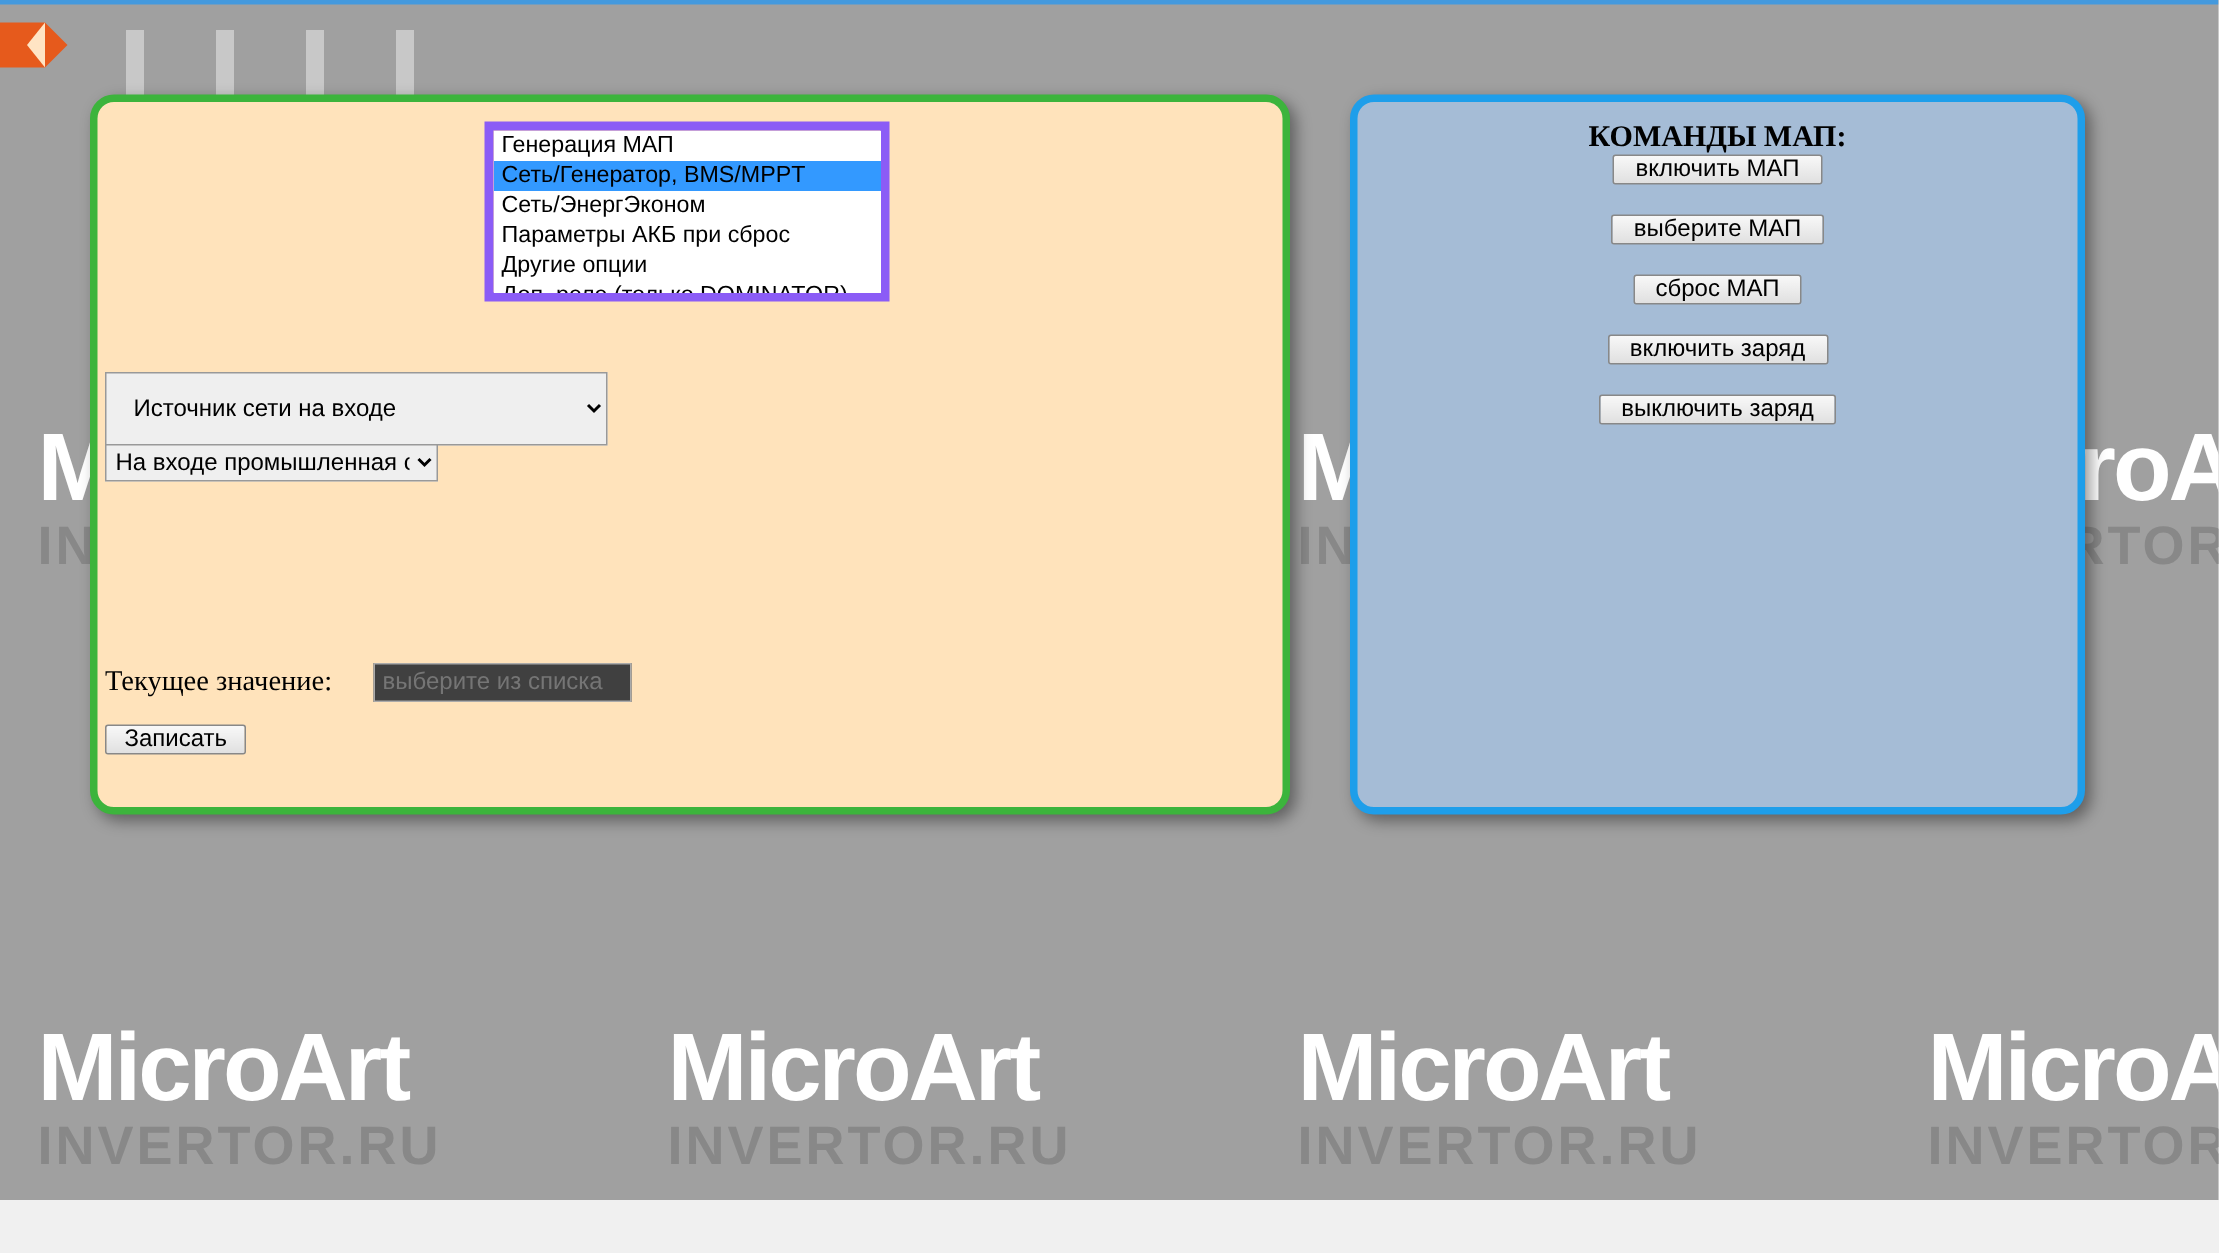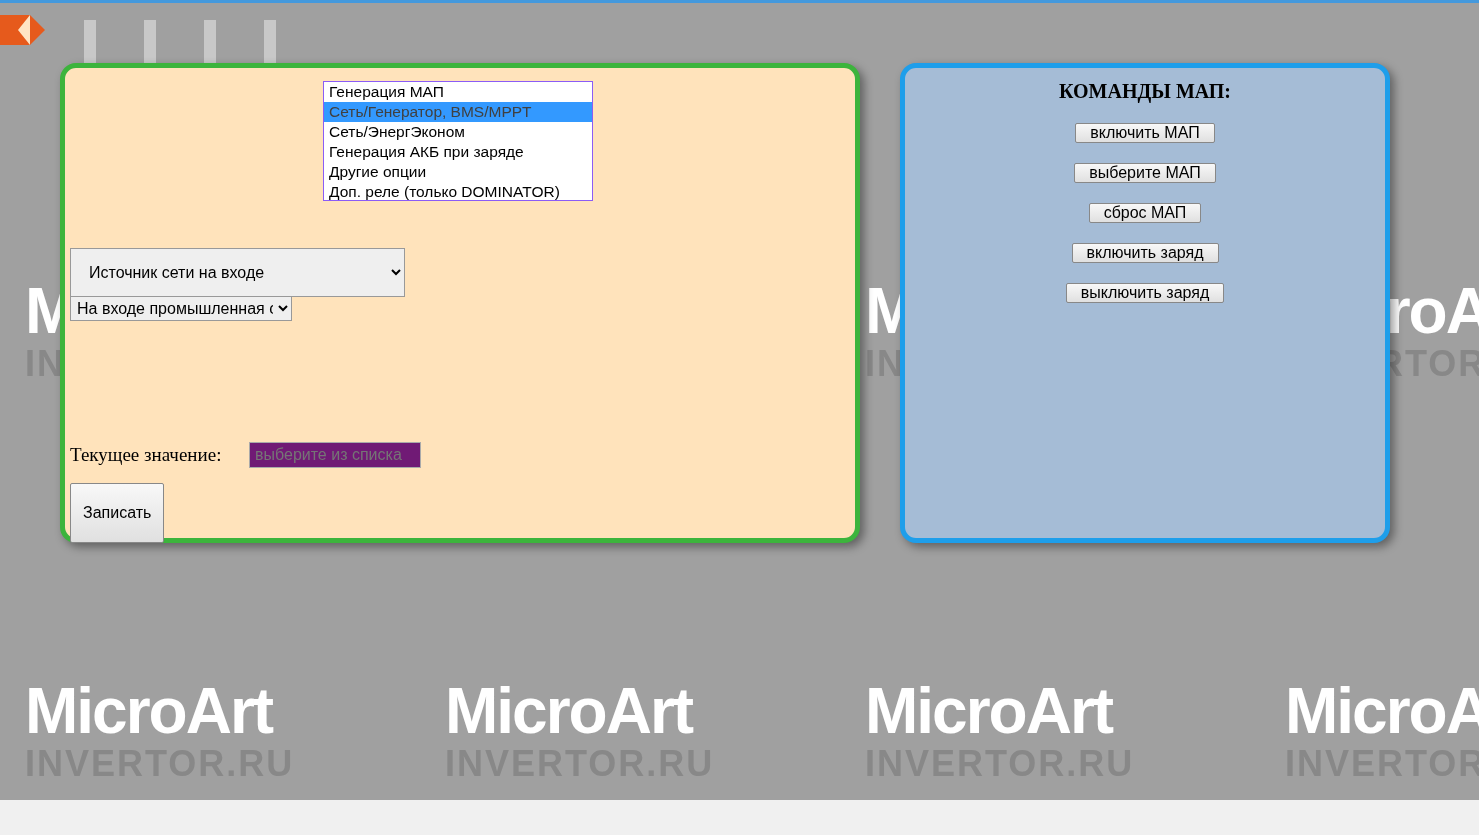--- a/index.html
+++ b/index.html
@@ -117,32 +117,32 @@
       padding: 12px;
       position: relative;
     }
     .list-box {
       position: absolute;
       top: 13px;
       left: 258px;
       width: 270px;
       height: 120px;
       background: white;
-      border: 1px solid #8b5cf6;
+      border: 6px solid #8b5cf6;
       overflow-y: scroll;
       font-size: 15.5px;
     }
     .list-item {
       padding: 1px 5px;
       cursor: default;
       white-space: nowrap;
     }
     .list-item.selected {
       background: #3399ff;
-      color: #404040;
+      color: #000000;
     }
     .select1 {
       position: absolute;
       top: 180px;
       left: 5px;
       width: 335px;
       font-size: 16px;
       padding: 14px;
       border: 1px solid #999;
     }
@@ -164,40 +164,39 @@
       font-family: "Times New Roman", serif;
     }
     .current-input {
       position: absolute;
       top: 374px;
       left: 184px;
       width: 172px;
       font-size: 16px;
       padding: 3px 5px;
       border: 1px solid #aaa;
-      background: #701a75;
+      background: #404040;
       color: #999;
     }
     .save-btn {
       position: absolute;
       top: 415px;
       left: 5px;
       font-size: 16px;
-      padding: 20px 12px;
+      padding: 0 12px;
       background: linear-gradient(#f8f8f8, #e0e0e0);
       border: 1px solid #888;
       cursor: pointer;
       border-radius: 2px;
     }
     .right-title {
       text-align: center;
       font-size: 20px;
       font-weight: bold;
       font-family: "Times New Roman", serif;
-      margin-bottom: 20px;
     }
     .cmd-buttons {
       display: flex;
       flex-direction: column;
       align-items: center;
       gap: 20px;
     }
     .cmd-btn {
       font-size: 16px;
       padding: 0 14px;
@@ -362,21 +361,21 @@
 
 <div class="top-bar"></div>
 <div class="ribbon"></div>
 
 <div class="container">
   <div class="panel-left">
     <div class="list-box">
       <div class="list-item">Генерация МАП</div>
       <div class="list-item selected">Сеть/Генератор, BMS/MPPT</div>
       <div class="list-item">Сеть/ЭнергЭконом</div>
-      <div class="list-item">Генерация АКБ при заряде</div>
+      <div class="list-item">Параметры АКБ при сброс</div>
       <div class="list-item">Другие опции</div>
       <div class="list-item">Доп. реле (только DOMINATOR)</div>
     </div>
 
     <select class="select1">
       <option>Источник сети на входе</option>
     </select>
 
     <select class="select2">
       <option>На входе промышленная сеть</option>

